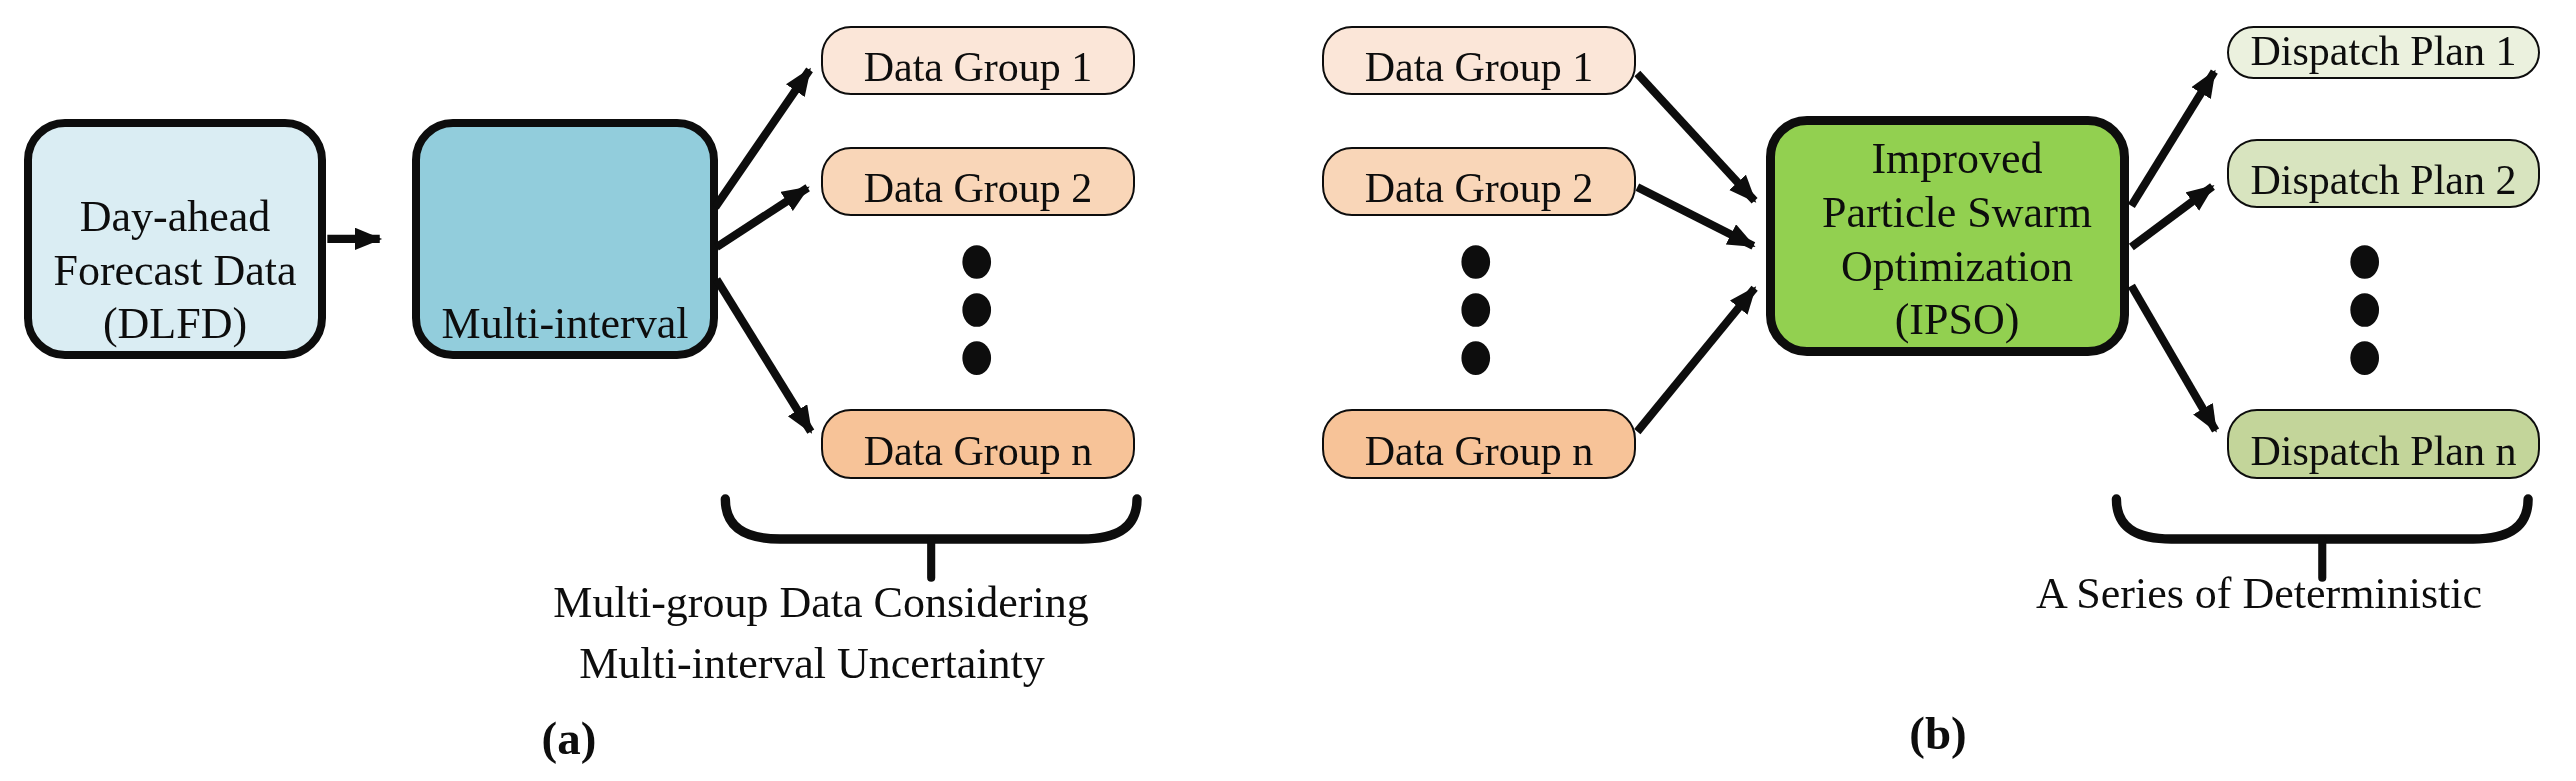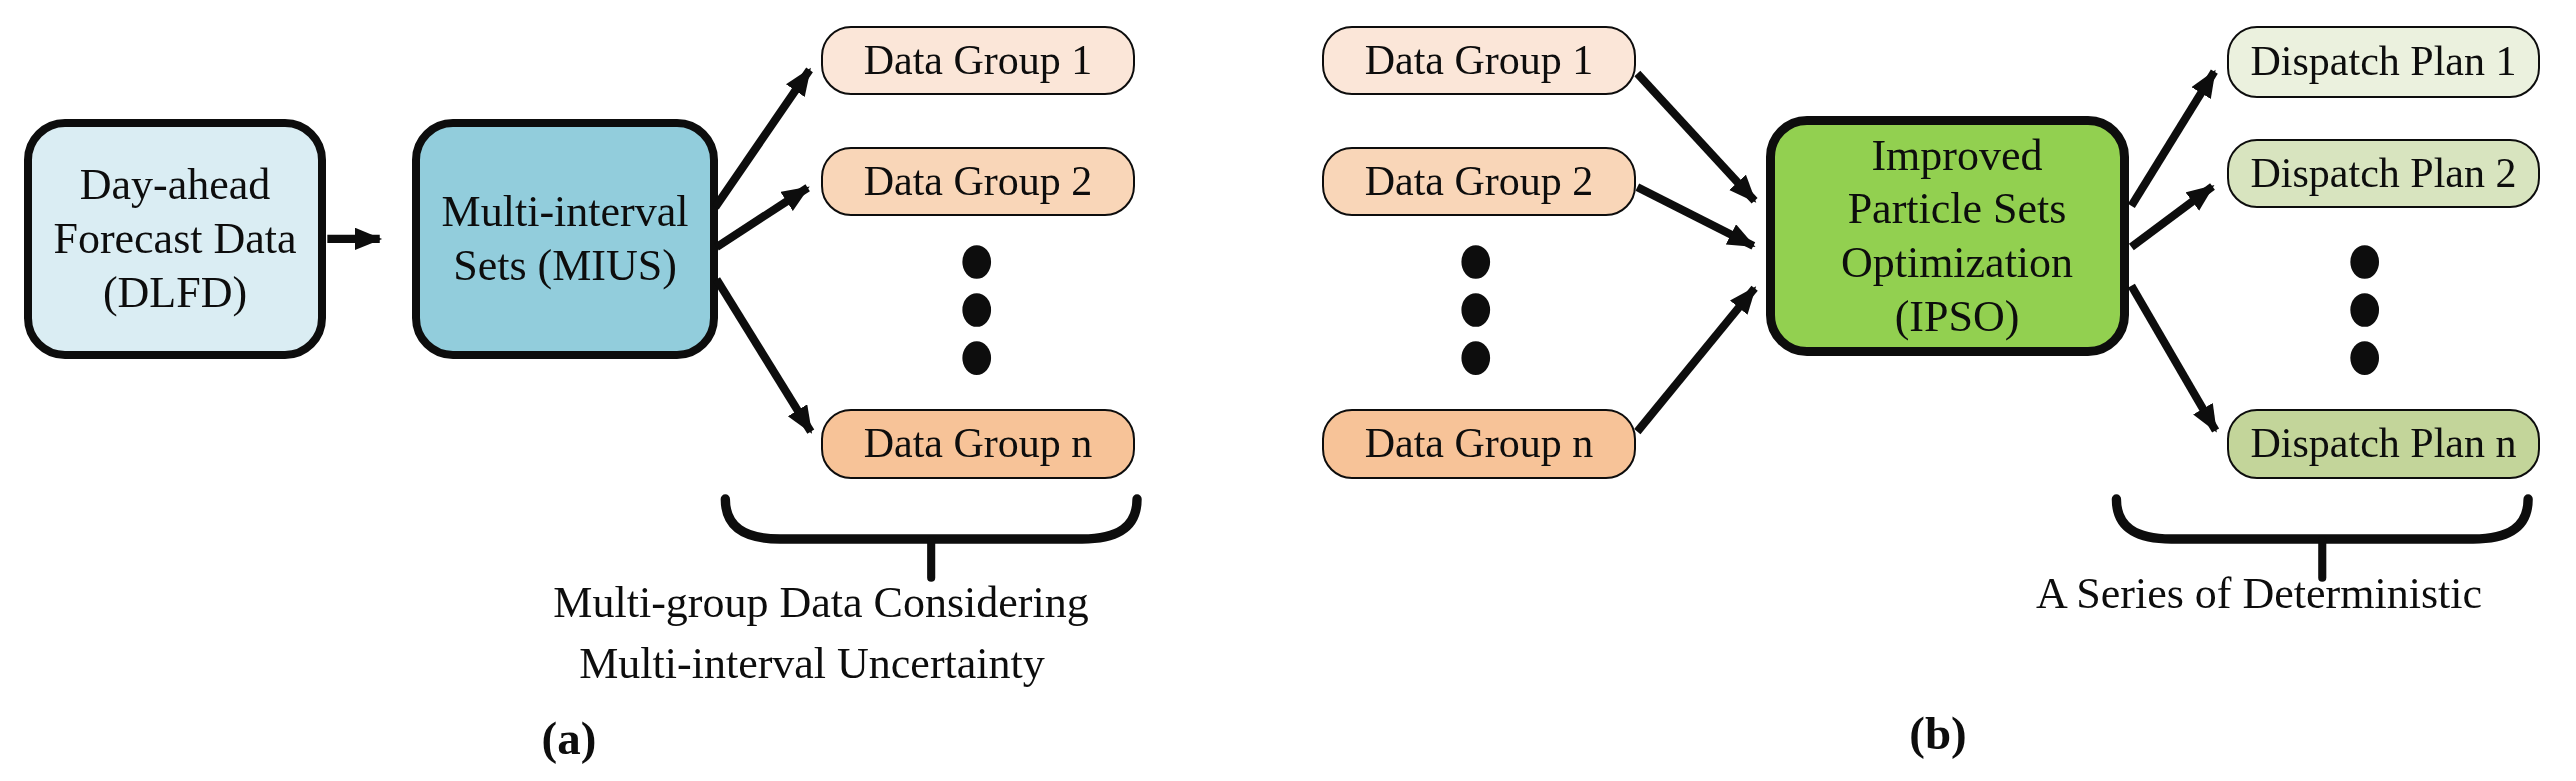--- a/index.html
+++ b/index.html
@@ -17,21 +17,21 @@
     left: 0; top: 0;
     width: 2576px; height: 781px;
     pointer-events: none;
   }
   .node {
     position: absolute;
     box-sizing: border-box;
     display: flex;
     flex-direction: column;
     align-items: center;
-    justify-content: center;
+    justify-content: flex-end;
     text-align: center;
     white-space: nowrap;
     line-height: 1.22;
   }
   .big {
     border: 8px solid #0d0d0d;
     border-radius: 41px;
     font-size: 44px;
   }
   .big.thick { border-width: 9.4px; padding-left: 19px; }
@@ -60,21 +60,20 @@
 <div class="canvas">
 
   <div class="node big" style="left: 24px; top: 119px; width: 302px; height: 240px; background-color: rgb(218, 237, 243);">
     <div>Day-ahead</div>
     <div>Forecast Data</div>
     <div>(DLFD)</div>
   </div>
 
   <div class="node big" style="left: 412px; top: 119px; width: 306px; height: 240px; background-color: rgb(146, 205, 220);">
     <div>Multi-interval</div>
-    <div>Sets (MIUS)</div>
   </div>
 
   <div class="node pill" style="left: 821px; top: 26px; width: 314px; height: 69px; background-color: rgb(251, 230, 216);">
     <span>Data Group 1</span>
   </div>
   <div class="node pill" style="left: 821px; top: 147px; width: 314px; height: 69px; background-color: rgb(249, 214, 184);">
     <span>Data Group 2</span>
   </div>
   <div class="node pill" style="left: 821px; top: 409px; width: 314px; height: 70px; background-color: rgb(247, 195, 152);">
     <span>Data Group n</span>
@@ -89,26 +88,26 @@
   </div>
   <div class="node pill" style="left: 1322px; top: 147px; width: 314px; height: 69px; background-color: rgb(249, 214, 184);">
     <span>Data Group 2</span>
   </div>
   <div class="node pill" style="left: 1322px; top: 409px; width: 314px; height: 70px; background-color: rgb(247, 195, 152);">
     <span>Data Group n</span>
   </div>
 
   <div class="node big thick" style="left: 1766px; top: 116px; width: 363px; height: 240px; background-color: rgb(146, 208, 80);">
     <div>Improved</div>
-    <div>Particle Sets</div>
+    <div>Particle Swarm</div>
     <div>Optimization</div>
     <div>(IPSO)</div>
   </div>
 
-  <div class="node pill" style="left: 2227px; top: 26px; width: 313px; height: 72px; background-color: rgb(235, 241, 222);">
+  <div class="node pill" style="left: 2227px; top: 26px; width: 313px; height: 53px; background-color: rgb(235, 241, 222);">
     <span>Dispatch Plan 1</span>
   </div>
   <div class="node pill" style="left: 2227px; top: 139px; width: 313px; height: 69px; background-color: rgb(216, 228, 191);">
     <span>Dispatch Plan 2</span>
   </div>
   <div class="node pill" style="left: 2227px; top: 409px; width: 313px; height: 70px; background-color: rgb(195, 213, 154);">
     <span>Dispatch Plan n</span>
   </div>
 
   <div class="caption" style="left:2259px; top:593px;">A Series of Deterministic</div>

